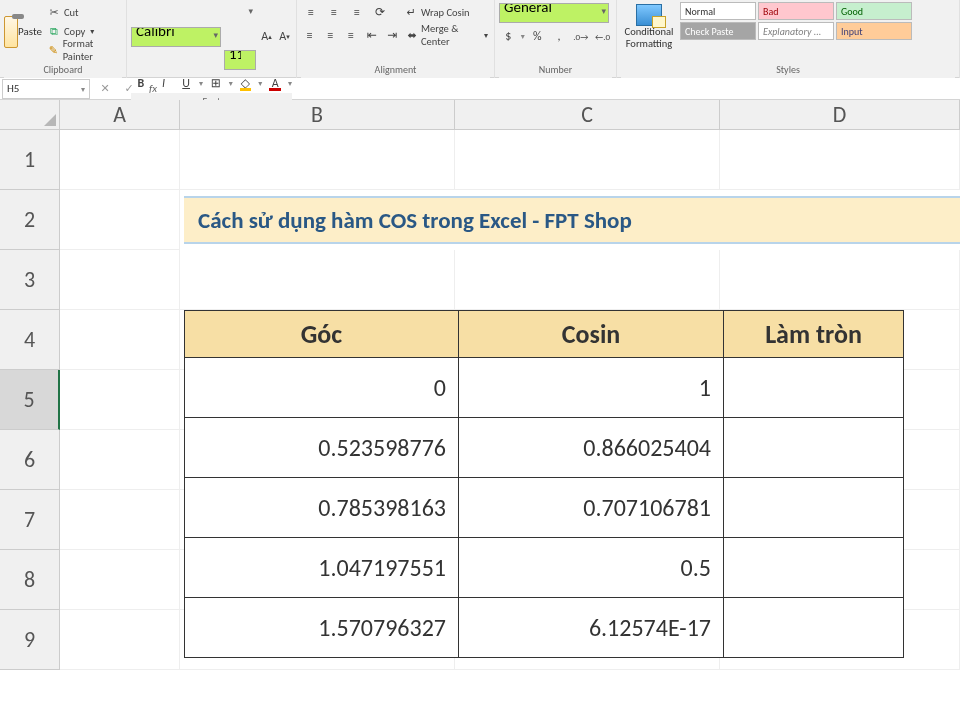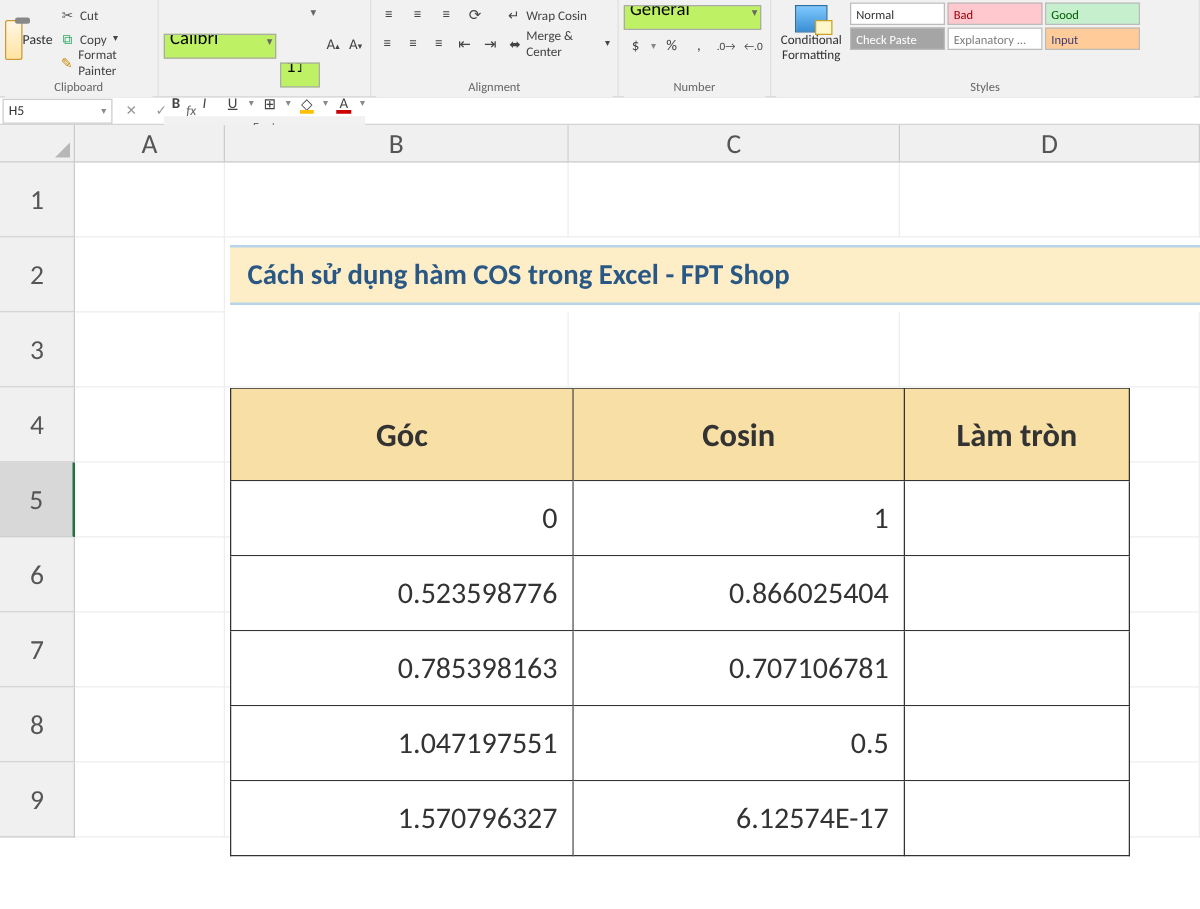--- a/index.html
+++ b/index.html
@@ -35,21 +35,21 @@
 .cond-ico{width:26px;height:22px;background:linear-gradient(#7fc8ff,#3a8fd4);border:1px solid #2a6fa4;position:relative}
 .cond-ico::after{content:"";position:absolute;right:-5px;bottom:-3px;width:12px;height:10px;background:#fff7cc;border:1px solid #c9a227}
 .fmt-ico{width:26px;height:22px;background:#fff;border:1px solid #3a8fd4;position:relative}
 .fmt-ico::before{content:"";position:absolute;top:0;left:0;right:0;height:7px;background:#5aa5e0}
 .style-cells{display:flex;flex-wrap:wrap;gap:2px;width:240px}
 .style-cell{width:76px;height:18px;border:1px solid #bbb;font-size:10px;display:flex;align-items:center;padding:0 4px;cursor:pointer}
 .sc-normal{background:#fff}
 .sc-bad{background:#ffc7ce;color:#9c0006}
 .sc-good{background:#c6efce;color:#006100}
 .sc-check{background:#a5a5a5;color:#fff}
-.sc-expl{background:#fff;color:#7f7f7f;}
+.sc-expl{background:#fff;color:#7f7f7f;font-style:italic}
 .sc-input{background:#ffcc99;color:#3f3f76}
 .namebox-bar{height:22px;background:#fff;border-bottom:1px solid #d4d4d4;display:flex;align-items:center}
 .namebox{width:88px;height:20px;border:1px solid #ccc;margin:0 2px;padding:0 4px;font-size:11px;display:flex;align-items:center;justify-content:space-between}
 .fx-area{display:flex;align-items:center;gap:6px;margin-left:4px;color:#999}
 .fx-btn{width:18px;height:18px;display:flex;align-items:center;justify-content:center;font-size:11px;color:#999}
 .fx{font-style:italic;color:#666}
 .formula-input{flex:1;height:18px;border:none;outline:none;margin-left:4px}
 .sheet{position:relative;height:627px;overflow:hidden}
 .col-headers{display:flex;height:30px;position:sticky;top:0}
 .corner{width:60px;height:30px;background:#f0f0f0;border-right:1px solid #ccc;border-bottom:1px solid #ccc;position:relative}
@@ -57,21 +57,21 @@
 .ch{background:#f0f0f0;border-right:1px solid #ccc;border-bottom:1px solid #ccc;display:flex;align-items:center;justify-content:center;font-size:22px;color:#555;height:30px}
 .ch-a{width:120px}.ch-b{width:275px}.ch-c{width:265px}.ch-d{width:240px}
 .rows{display:flex;flex-direction:column}
 .row{display:flex;height:60px}
 .rh{width:60px;background:#f0f0f0;border-right:1px solid #ccc;border-bottom:1px solid #ccc;display:flex;align-items:center;justify-content:center;font-size:22px;color:#555}
 .rh-sel{background:#d8d8d8;border-right:2px solid #217346}
 .cell{border-right:1px solid #eee;border-bottom:1px solid #eee;height:60px}
 .c-a{width:120px}.c-b{width:275px}.c-c{width:265px}.c-d{width:240px}
 .title-box{background:#fdeec8;border-top:2px solid #b8d4ea;border-bottom:2px solid #b8d4ea;height:48px;display:flex;align-items:center;padding:0 14px;font-size:23px;font-weight:bold;color:#2a5885;width:826px;margin-left:4px;margin-top:6px}
 .tbl-row{display:flex}
-.th{background:#f7dfa5;border:1px solid #333;font-weight:bold;font-size:26px;display:flex;align-items:center;justify-content:center;height:75px}
+.th{background:#f7dfa5;border:1px solid #333;font-weight:bold;font-size:26px;display:flex;align-items:center;justify-content:center;height:48px}
 .th-b{width:275px}.th-c{width:265px;border-left:none}.th-d{width:180px;border-left:none}
 .td{border:1px solid #333;border-top:none;font-size:24px;display:flex;align-items:center;justify-content:flex-end;padding:0 12px;height:60px;background:#fff}
 .td-b{width:275px}.td-c{width:265px;border-left:none}.td-d{width:180px;border-left:none}
 .overlay-table{position:absolute;left:184px;top:210px}
 </style>
 </head>
 <body>
 
 <div class="ribbon">
 

